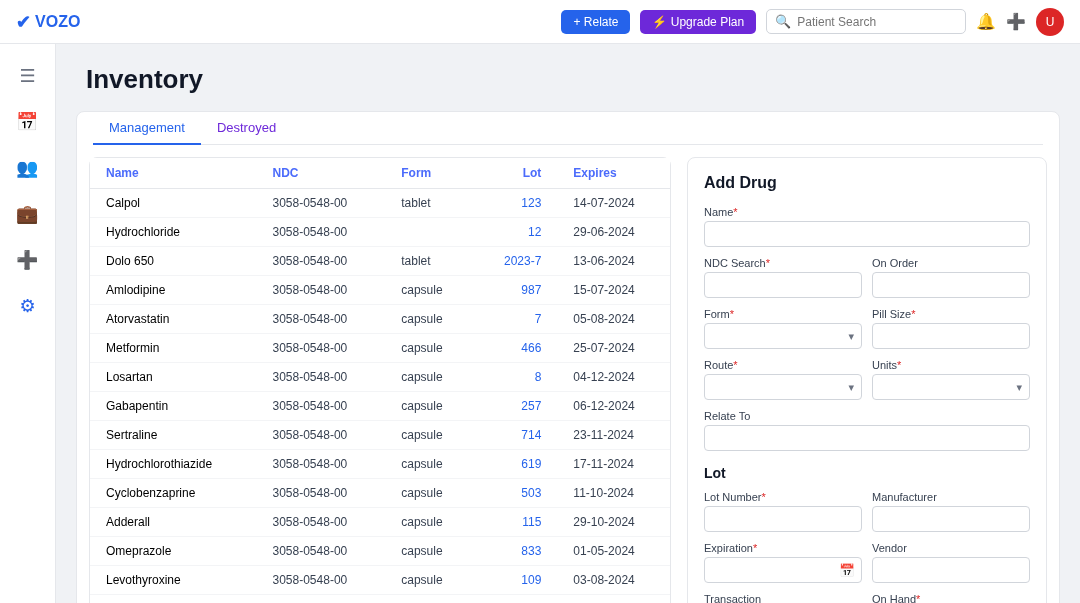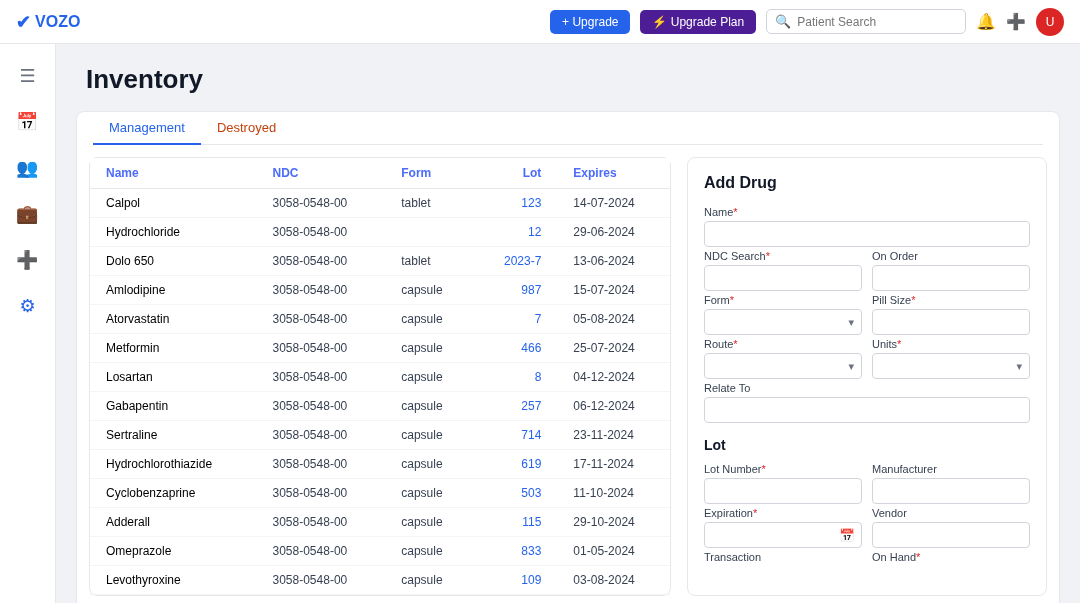--- a/index.html
+++ b/index.html
@@ -13,21 +13,21 @@
     }
     .top-nav-left { display: flex; align-items: center; gap: 8px; }
     .logo { display: flex; align-items: center; gap: 4px; font-weight: 700; font-size: 16px; color: #2563eb; }
     .logo-icon { color: #2563eb; font-size: 18px; }
     .top-nav-right { display: flex; align-items: center; gap: 10px; }
     .btn-create {
       background: #2563eb; color: #fff; border: none; border-radius: 5px;
       padding: 5px 12px; font-size: 12px; cursor: pointer; display: flex; align-items: center; gap: 4px;
     }
     .btn-upgrade {
-      background: #4c1d95; color: #fff; border: none; border-radius: 5px;
+      background: #6d28d9; color: #fff; border: none; border-radius: 5px;
       padding: 5px 12px; font-size: 12px; cursor: pointer; display: flex; align-items: center; gap: 4px;
     }
     .search-box {
       display: flex; align-items: center; border: 1px solid #d1d5db; border-radius: 5px;
       padding: 4px 8px; background: #fff; gap: 6px; width: 200px;
     }
     .search-box input { border: none; outline: none; font-size: 12px; width: 100%; color: #9ca3af; }
     .nav-icon { font-size: 16px; color: #6b7280; cursor: pointer; }
     .avatar { width: 28px; height: 28px; border-radius: 50%; background: #dc2626; display: flex; align-items: center; justify-content: center; color: #fff; font-size: 12px; cursor: pointer; }
 
@@ -46,21 +46,21 @@
     
     .main-content {
       margin-top: 44px; margin-left: 56px; padding: 20px; min-height: calc(100vh - 44px);
     }
 
     .page-title { font-size: 26px; font-weight: 600; margin-bottom: 16px; color: #111827; margin-left: 10px; }
 
     
     .tabs { display: flex; gap: 0; margin-bottom: 0; border-bottom: 1px solid #e5e7eb; }
     .tab {
-      padding: 8px 16px; font-size: 13px; cursor: pointer; color: #c2410c;
+      padding: 8px 16px; font-size: 13px; cursor: pointer; color: #6d28d9;
       border-bottom: 2px solid transparent; margin-bottom: -1px;
     }
     .tab.active { color: #2563eb; border-bottom-color: #2563eb; font-weight: 500; }
 
     
     .content-area { display: flex; gap: 16px; }
 
     
     .inventory-panel {
       background: #fff; border: 1px solid #e5e7eb; border-radius: 8px; flex: 1; min-width: 0;
@@ -84,21 +84,21 @@
     .table-wrapper { max-height: 460px; overflow-y: auto; }
 
     
     .add-drug-panel {
       background: #fff; border: 1px solid #e5e7eb; border-radius: 8px;
       width: 360px; flex-shrink: 0; padding: 16px;
     }
     .form-title { font-size: 16px; font-weight: 600; color: #111827; margin-bottom: 14px; }
     .form-section-title { font-size: 14px; font-weight: 600; color: #111827; margin: 14px 0 10px; }
 
-    .form-row { display: flex; gap: 10px; margin-bottom: 3px; }
+    .form-row { display: flex; gap: 10px; margin-bottom: 10px; }
     .form-group { display: flex; flex-direction: column; flex: 1; gap: 3px; }
     .form-group label { font-size: 11px; color: #374151; font-weight: 500; }
     .required { color: #dc2626; }
     .form-group input, .form-group select {
       border: 1px solid #d1d5db; border-radius: 4px; padding: 5px 8px;
       font-size: 12px; outline: none; width: 100%; color: #374151;
       background: #fff;
     }
     .form-group .select-wrapper { position: relative; }
     .form-group .select-wrapper select { appearance: none; padding-right: 24px; }
@@ -124,21 +124,21 @@
 <body>
 
 <div class="top-nav">
   <div class="top-nav-left">
     <div class="logo">
       <span class="logo-icon">✔</span>
       <span>VOZO</span>
     </div>
   </div>
   <div class="top-nav-right">
-    <button class="btn-create">+ Upgrade</button>
+    <button class="btn-create">+ Relate</button>
     <button class="btn-upgrade">⚡ Upgrade Plan</button>
     <div class="search-box">
       <span>🔍</span>
       <input type="text" placeholder="Patient Search" style="">
     </div>
     <span class="nav-icon">🔔</span>
     <span class="nav-icon">➕</span>
     <div class="avatar">U</div>
   </div>
 </div>

